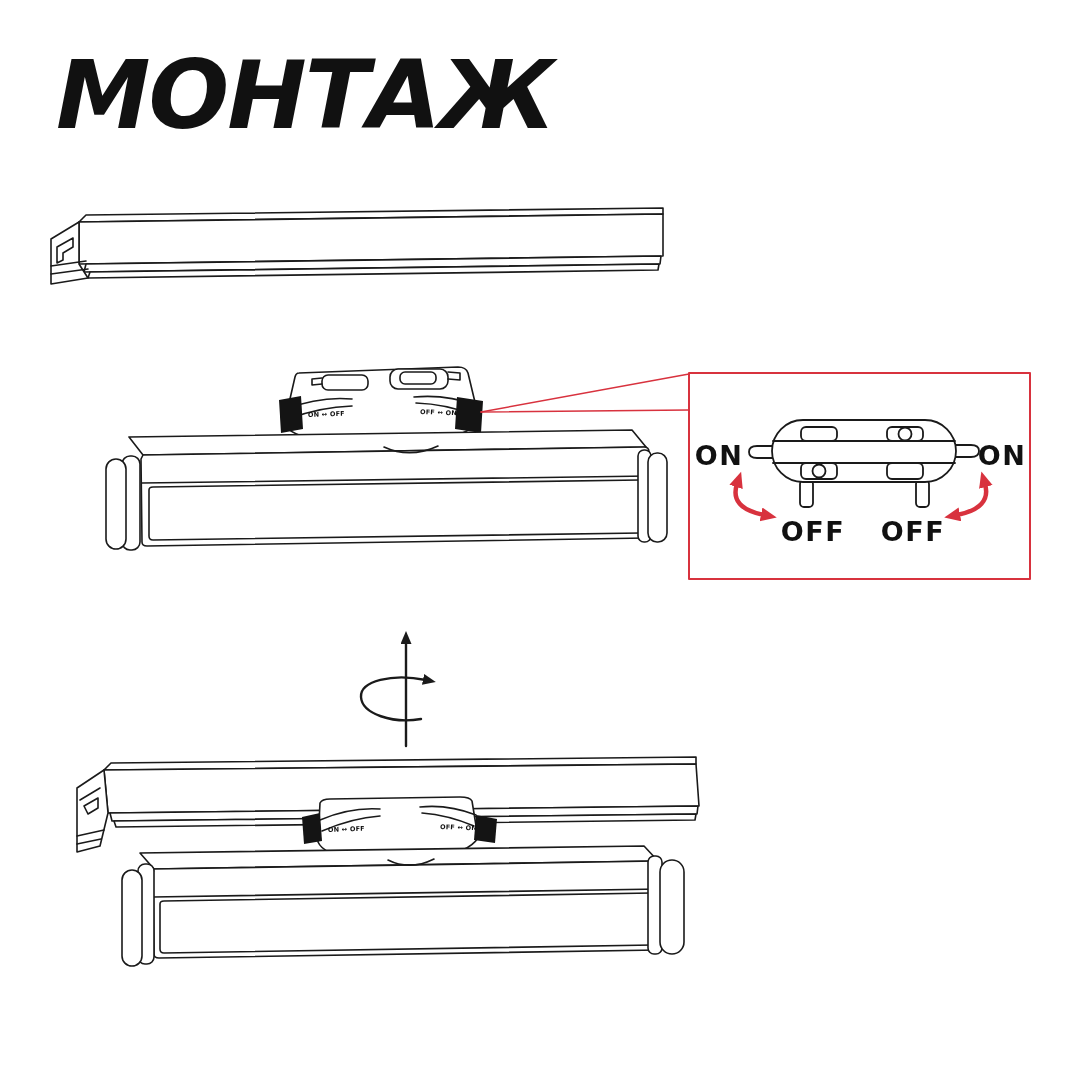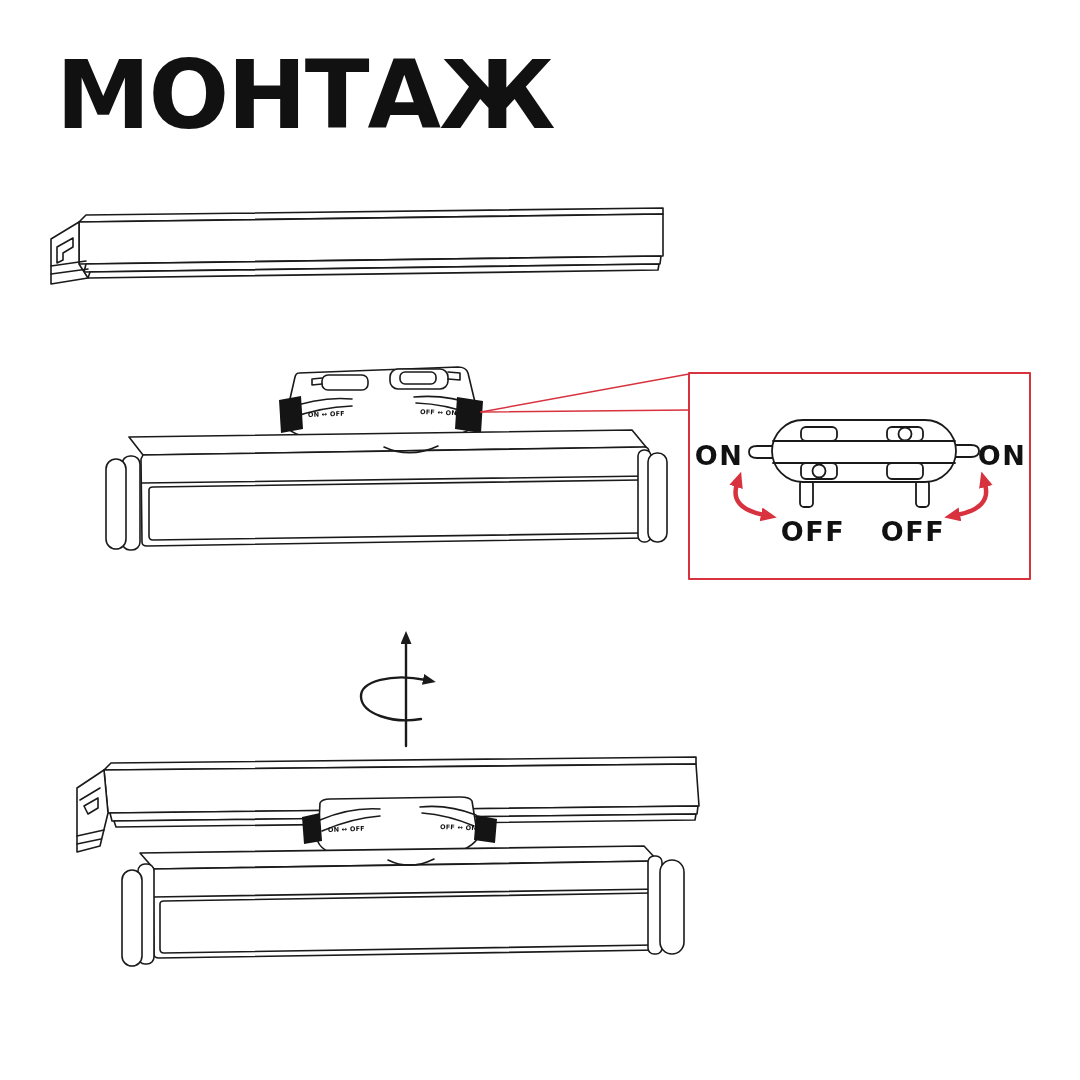--- a/index.html
+++ b/index.html
@@ -5,20 +5,21 @@
   html,body{margin:0;padding:0;}
   body{
     width:1080px;height:1080px;background:#ffffff;position:relative;
     font-family:"Liberation Sans", sans-serif;overflow:hidden;
   }
   .canvas{position:absolute;inset:0;}
   h1.title{
     position:absolute;left:56px;top:40px;margin:0;
     font-size:95px;font-weight:bold;letter-spacing:-2px;color:#111;
     font-family:"DejaVu Sans","Liberation Sans",sans-serif;
+    font-style:italic;
   }
   svg.diagram{position:absolute;left:0;top:0;}
   .lbl{
     font-family:"DejaVu Sans","Liberation Sans",sans-serif;
     font-size:27px;font-weight:bold;letter-spacing:1.5px;fill:#111;
   }
   .tiny{
     font-family:"DejaVu Sans","Liberation Sans",sans-serif;
     font-size:6.5px;font-weight:bold;fill:#111;letter-spacing:.2px;
   }

